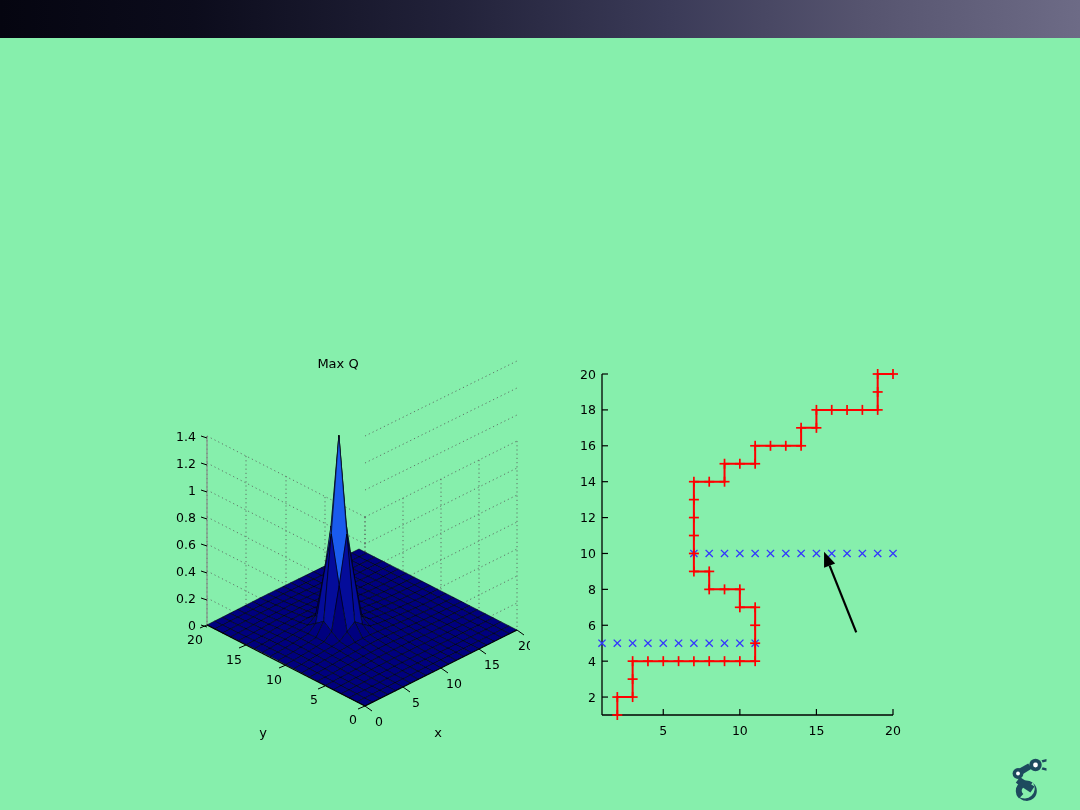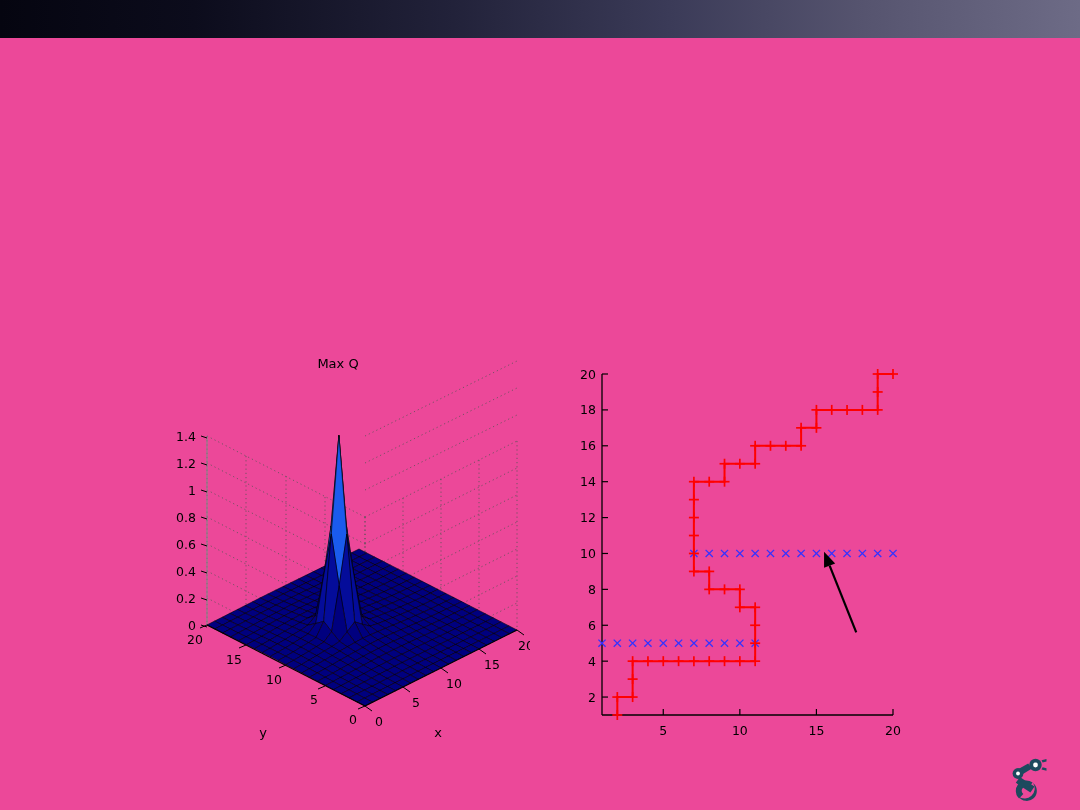--- a/index.html
+++ b/index.html
@@ -4,21 +4,21 @@
 <title>Max Q</title>
 <style>
   html,body{margin:0;padding:0;}
   body{
     width:1080px;height:810px;
     background:#ffffff;
     font-family:"DejaVu Sans","Liberation Sans",sans-serif;
     overflow:hidden;
     position:relative;
   }
-  #slide{position:absolute;left:0;top:0;width:1080px;height:810px;background:#ec4899;}
+  #slide{position:absolute;left:0;top:0;width:1080px;height:810px;background:#86efac;}
 
   
   #banner{
     position:absolute;left:0;top:0;width:1080px;height:38px;
     background:linear-gradient(90deg,#050510 0%,#0c0c1c 18%,#22223a 42%,#3b3b58 62%,#56546f 80%,#6d6b86 100%);
   }
 
   
   .figure{position:absolute;}
 

